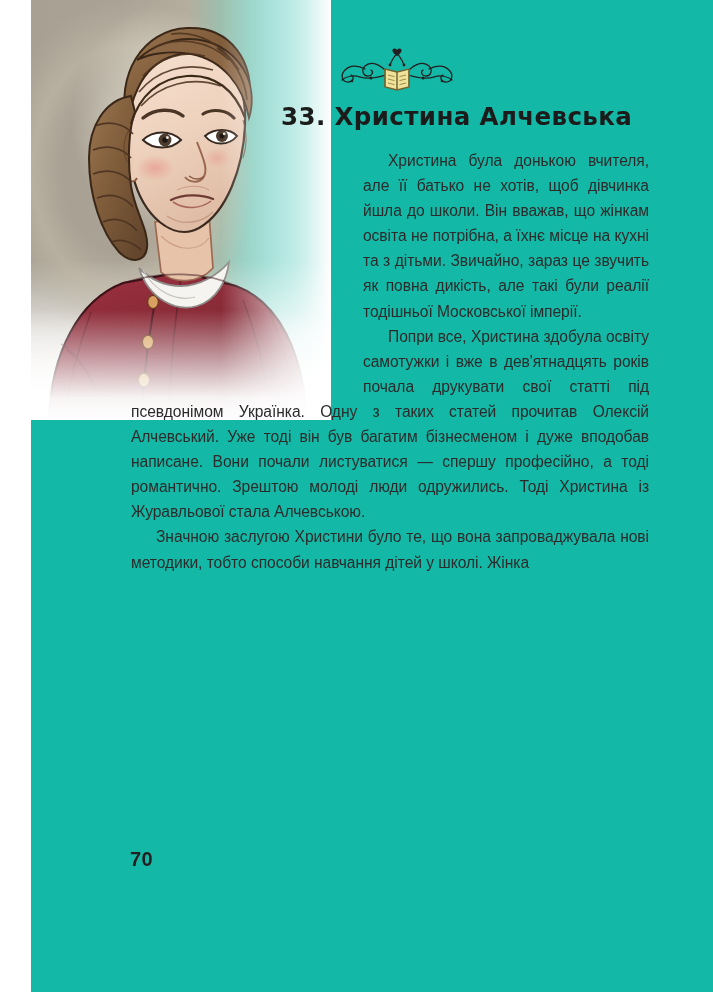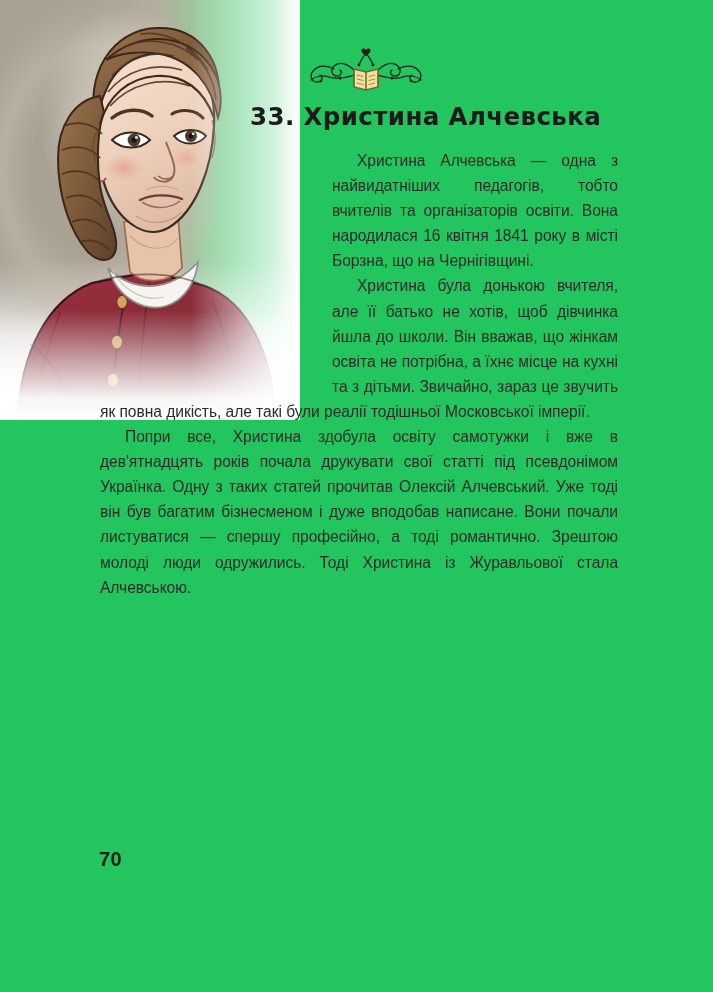--- a/index.html
+++ b/index.html
@@ -13,21 +13,22 @@
     position: relative;
     overflow: hidden;
     font-family: "Liberation Sans", "DejaVu Sans", sans-serif;
     color: #231f20;
   }
 
   
   #page {
     position: absolute;
     inset: 0;
-    background: #22c55e;
+    background: #14b8a6;
+    margin-left: 31px;
   }
 
   
   #illustration {
     position: absolute;
     left: 0;
     top: 0;
     width: 300px;
     height: 420px;
     overflow: hidden;
@@ -335,20 +336,20 @@
           <path d="M69.5 33.6 L 76 32"></path>
           <path d="M69.5 37.6 L 76 36"></path>
       </g>
     </g>
   </svg>
 
   <div id="title">33. Христина Алчевська</div>
 
   <div id="textblock">
     <div id="wrapguard"></div>
-    <p>Христина Алчевська — одна з найвидатніших педагогів, тобто вчителів та організаторів освіти. Вона народилася 16 квітня 1841 року в місті Борзна, що на Чернігівщині.</p>
     <p>Христина була донькою вчителя, але її батько не хотів, щоб дівчинка йшла до школи. Він вважав, що жінкам освіта не потрібна, а їхнє місце на кухні та з дітьми. Звичайно, зараз це звучить як повна дикість, але такі були реалії тодішньої Московської імперії.</p>
     <p>Попри все, Христина здобула освіту самотужки і вже в дев'ятнадцять років почала друкувати свої статті під псевдонімом Українка. Одну з таких статей прочитав Олексій Алчевський. Уже тоді він був багатим бізнесменом і дуже вподобав написане. Вони почали листуватися — спершу професійно, а тоді романтично. Зрештою молоді люди одружились. Тоді Христина із Журавльової стала Алчевською.</p>
+    <p>Значною заслугою Христини було те, що вона запроваджувала нові методики, тобто способи навчання дітей у школі. Жінка</p>
   </div>
 
   <div id="pagenum">70</div>
 
 </div>
 
 </body></html>

